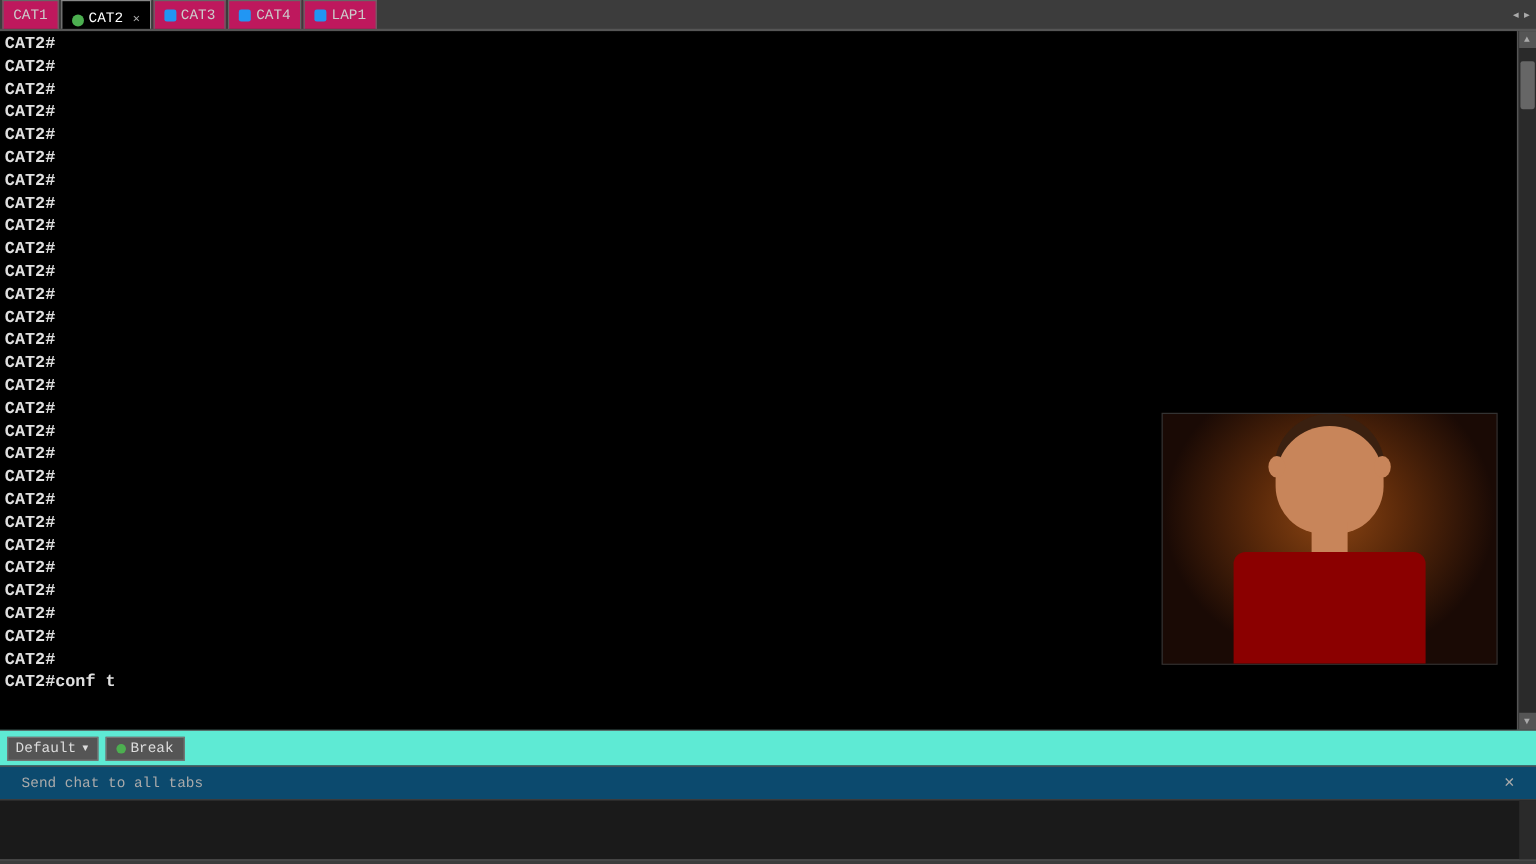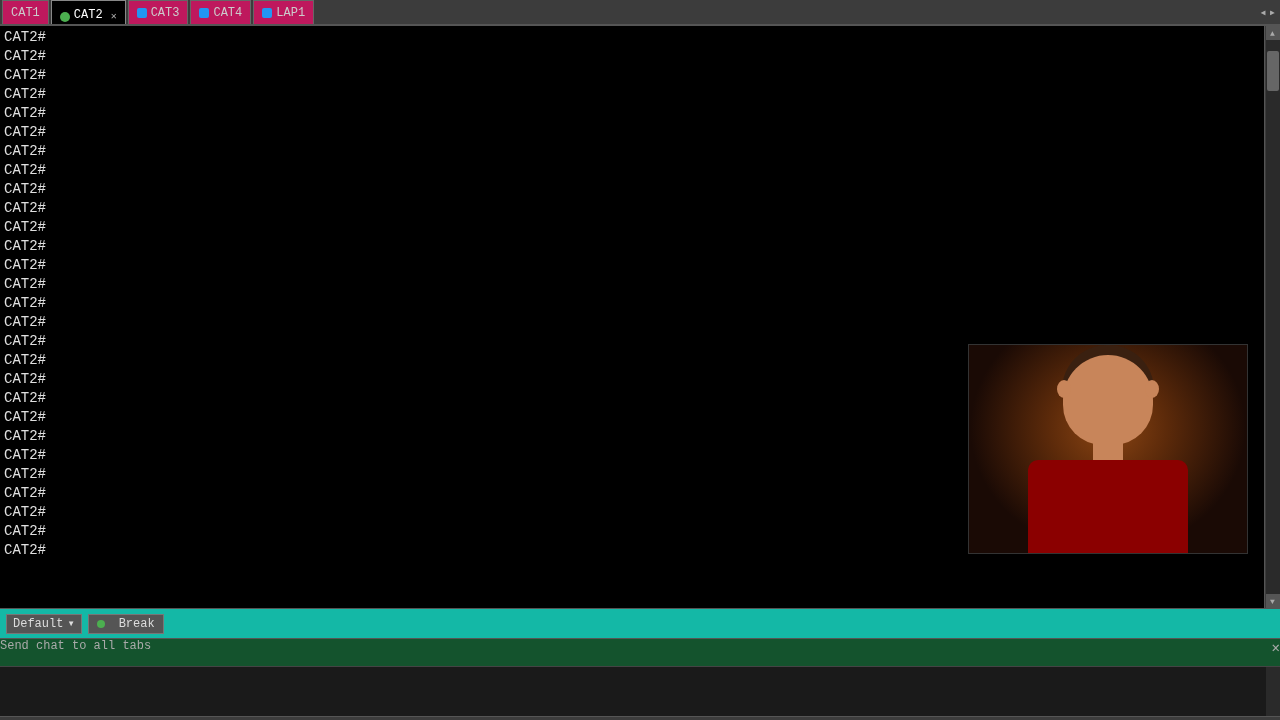--- a/index.html
+++ b/index.html
@@ -64,20 +64,21 @@
       font-family: 'Courier New', monospace;
       font-size: 14px;
       line-height: 19px;
       padding: 2px 4px;
       overflow: hidden;
       position: relative;
     }
     .terminal-line {
       white-space: pre;
       color: #e0e0e0;
+      font-weight: bold;
     }
     @keyframes blink { 50% { opacity: 0; } }
 
     
     #scrollbar {
       width: 16px;
       background: #3c3c3c;
       border-left: 1px solid #555;
       display: flex;
       flex-direction: column;
@@ -186,21 +187,21 @@
       width: 160px;
       height: 100px;
       background: #8b0000;
       border-radius: 10px 10px 0 0;
     }
 
     
     #toolbar {
       display: flex;
       align-items: center;
-      background: #14b8a6;
+      background: #5eead4;
       border-top: 1px solid #555;
       height: 30px;
       padding: 0 6px;
       gap: 6px;
     }
     .toolbar-dropdown {
       display: flex;
       align-items: center;
       background: #555;
       border: 1px solid #777;
@@ -214,37 +215,38 @@
     .toolbar-btn {
       display: flex;
       align-items: center;
       background: #555;
       border: 1px solid #777;
       padding: 2px 8px;
       font-size: 12px;
       color: #ddd;
       cursor: pointer;
       height: 20px;
-      gap: 14px;
+      gap: 4px;
     }
     .break-dot {
       width: 8px;
       height: 8px;
       background: #4caf50;
       border-radius: 50%;
       display: inline-block;
     }
 
     
     #chat-bar {
-      background: #14532d;
+      background: #0c4a6e;
       border-top: 1px solid #555;
       height: 28px;
       display: flex;
-      padding: 0 0;
+      align-items: center;
+      padding: 0 18px;
       gap: 6px;
     }
     #chat-label {
       font-size: 12px;
       color: #aaa;
     }
     #chat-close {
       margin-left: auto;
       color: #aaa;
       font-size: 14px;
@@ -335,20 +337,21 @@
     <div class="terminal-line">CAT2#</div>
     <div class="terminal-line">CAT2#</div>
     <div class="terminal-line">CAT2#</div>
     <div class="terminal-line">CAT2#</div>
     <div class="terminal-line">CAT2#</div>
     <div class="terminal-line">CAT2#</div>
     <div class="terminal-line">CAT2#</div>
     <div class="terminal-line">CAT2#</div>
     <div class="terminal-line">CAT2#</div>
 
+    <div class="terminal-line">CAT2#conf t</div>
 
     <div id="webcam">
       <div id="webcam-person">
 
         <div class="person-hair"></div>
         <div class="person-head"></div>
         <div class="person-ear-l"></div>
         <div class="person-ear-r"></div>
         <div class="person-neck"></div>
         <div class="person-body"></div>

